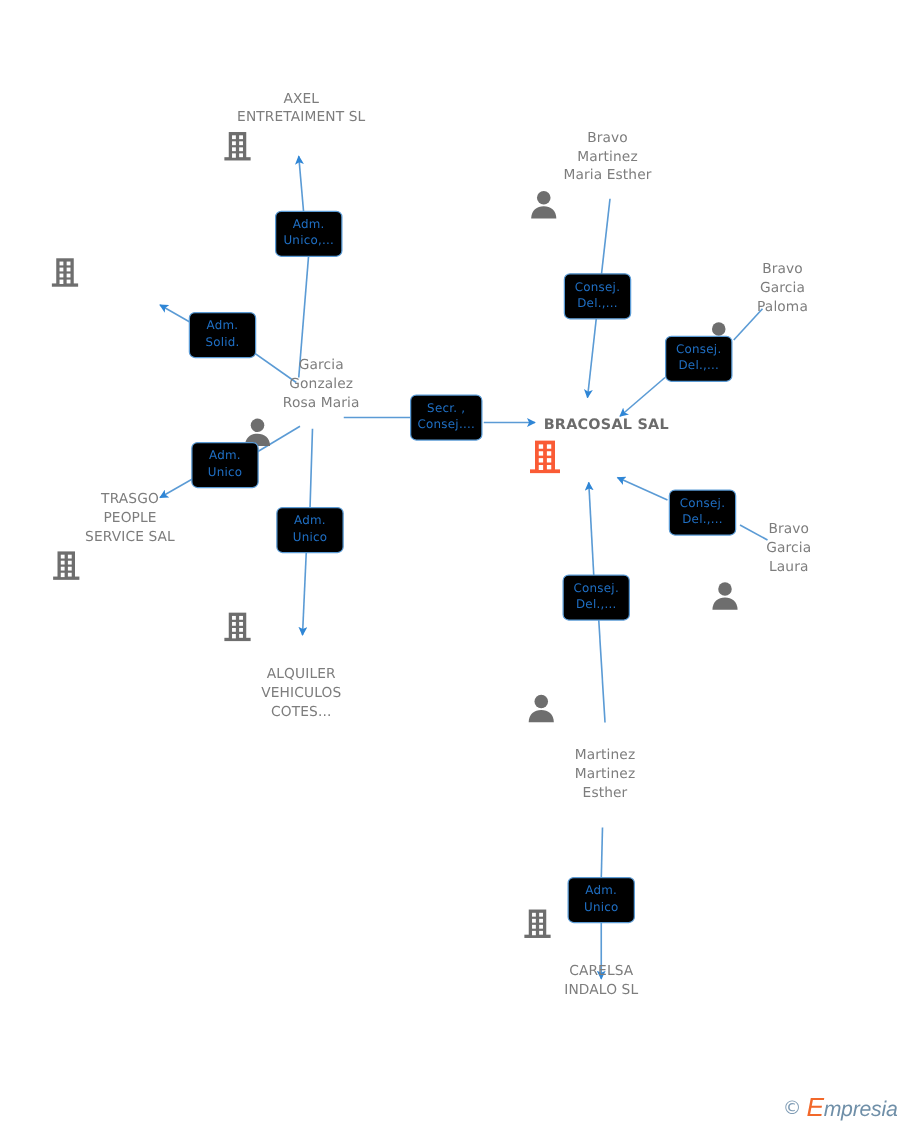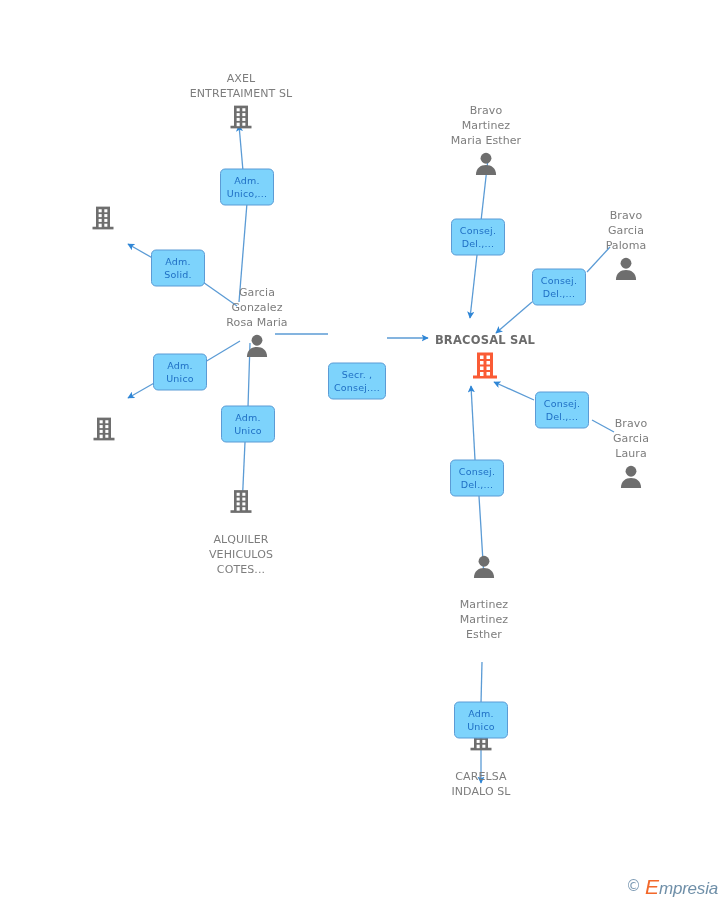--- a/index.html
+++ b/index.html
@@ -23,21 +23,20 @@
     top: 0;
     width: 728px;
     height: 905px;
     pointer-events: none;
   }
   .node {
     position: absolute;
     transform: translate(-50%, -50%);
     display: flex;
     flex-direction: column;
-    align-items: center;
     width: 130px;
   }
   .node .icon-wrap {
     line-height: 0;
   }
   .node-label {
     font-size: 11px;
     line-height: 15px;
     color: #7d7d7d;
     text-align: center;
@@ -55,21 +54,21 @@
     font-weight: bold;
     font-size: 11.5px;
     letter-spacing: 0.2px;
   }
   .rel-box {
     position: absolute;
     transform: translate(-50%, -50%);
     box-sizing: border-box;
     border: 1px solid #5b9bd5;
     border-radius: 5px;
-    background: #7dd3fc;
+    background: #000000;
     color: #1f6fc4;
     font-size: 9.5px;
     line-height: 13px;
     text-align: center;
     padding: 4px 5px 5px 5px;
     white-space: pre-line;
     min-width: 54px;
     letter-spacing: 0.2px;
   }
   .watermark {
@@ -167,20 +166,23 @@
       <div class="node" style="left: 257px; top: 322px;">
         <div class="node-label above">Garcia
 Gonzalez
 Rosa Maria</div>
         <div class="icon-wrap"><svg width="28" height="28" viewBox="0 0 32 32" xmlns="http://www.w3.org/2000/svg">
             <circle cx="16" cy="10" r="6.2" fill="#6e6e6e"></circle>
             <path d="M4.5 29 C4.5 21.2 9.8 17.6 16 17.6 C22.2 17.6 27.5 21.2 27.5 29 Z" fill="#6e6e6e"></path>
           </svg></div>
       </div>
       <div class="node" style="left: 104px; top: 429px;">
+        <div class="node-label above">TRASGO
+PEOPLE
+SERVICE SAL</div>
         <div class="icon-wrap"><svg width="28" height="28" viewBox="0 0 32 32" xmlns="http://www.w3.org/2000/svg">
             <rect x="8" y="3" width="16" height="25" fill="#6e6e6e"></rect>
             <rect x="4" y="26" width="24" height="3" fill="#6e6e6e"></rect>
             <rect x="11" y="6" width="3.5" height="3.5" fill="#ffffff"></rect>
             <rect x="17.5" y="6" width="3.5" height="3.5" fill="#ffffff"></rect>
             <rect x="11" y="11.5" width="3.5" height="3.5" fill="#ffffff"></rect>
             <rect x="17.5" y="11.5" width="3.5" height="3.5" fill="#ffffff"></rect>
             <rect x="11" y="17" width="3.5" height="3.5" fill="#ffffff"></rect>
             <rect x="17.5" y="17" width="3.5" height="3.5" fill="#ffffff"></rect>
             <rect x="11" y="22.5" width="3.5" height="4" fill="#ffffff"></rect>
@@ -275,21 +277,21 @@
 
   <div id="rel-layer">
       <div class="rel-box" style="left: 247px; top: 187px;">Adm.
 Unico,...</div>
       <div class="rel-box" style="left: 178px; top: 268px;">Adm.
 Solid.</div>
       <div class="rel-box" style="left: 180px; top: 372px;">Adm.
 Unico</div>
       <div class="rel-box" style="left: 248px; top: 424px;">Adm.
 Unico</div>
-      <div class="rel-box" style="left: 357px; top: 334px; margin-top: 47px;">Secr. ,
+      <div class="rel-box" style="left: 357px; top: 334px;">Secr. ,
 Consej....</div>
       <div class="rel-box" style="left: 478px; top: 237px;">Consej.
 Del.,...</div>
       <div class="rel-box" style="left: 559px; top: 287px;">Consej.
 Del.,...</div>
       <div class="rel-box" style="left: 562px; top: 410px;">Consej.
 Del.,...</div>
       <div class="rel-box" style="left: 477px; top: 478px;">Consej.
 Del.,...</div>
       <div class="rel-box" style="left: 481px; top: 720px;">Adm.

